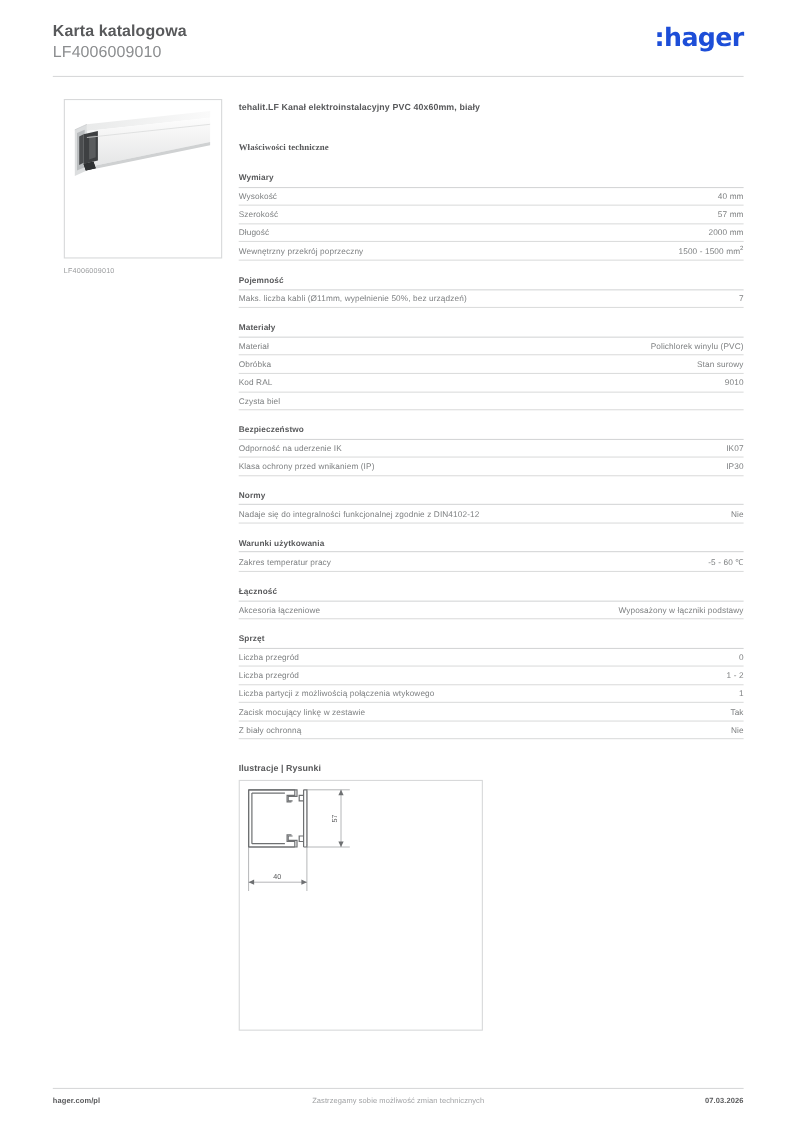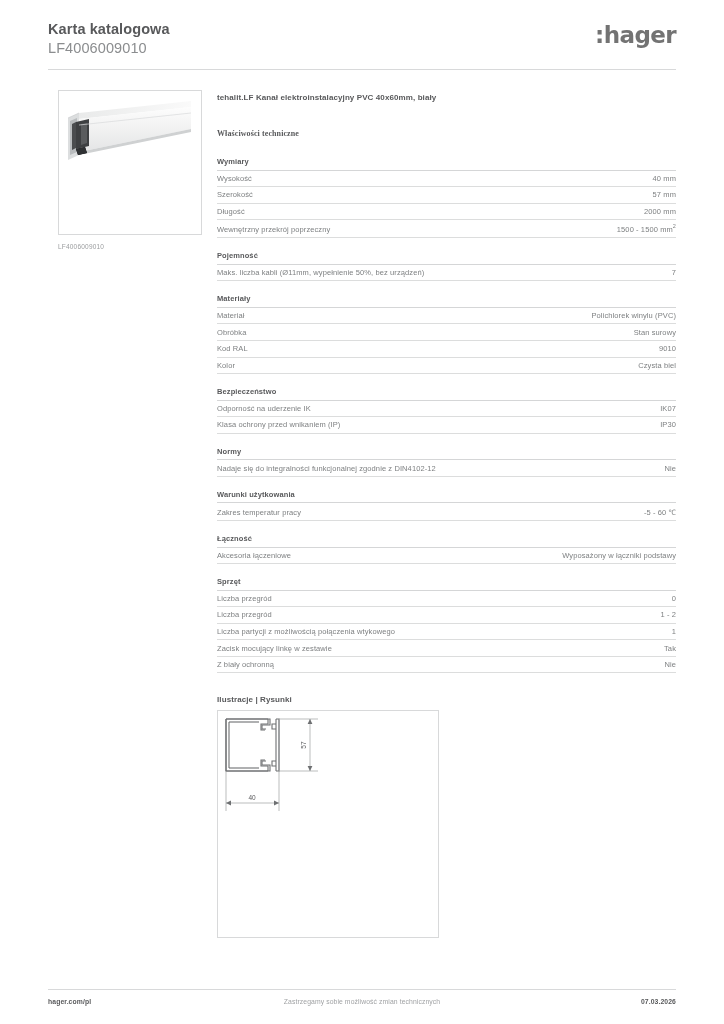--- a/index.html
+++ b/index.html
@@ -36,21 +36,21 @@
   .doc-ref {
     font-size: 14.5px;
     font-weight: normal;
     color: #8b8d8f;
     line-height: 1.32;
     letter-spacing: .1px;
   }
   .logo {
     font-size: 23px;
     font-weight: bold;
-    color: #737373;
+    color: #1d4ed8;
     letter-spacing: -.6px;
     line-height: 1;
     margin-top: 4px;
     font-family: "DejaVu Sans", sans-serif;
   }
   .header-rule {
     position: absolute;
     left: 48px; top: 69px;
     width: 628px; height: 1px;
     background: #d8d9da;
@@ -248,21 +248,20 @@
           </div>
           <div class="row">
             <div class="label">Obróbka</div>
             <div class="value">Stan surowy</div>
           </div>
           <div class="row">
             <div class="label">Kod RAL</div>
             <div class="value">9010</div>
           </div>
           <div class="row">
-            <div class="label">Kolor</div>
             <div class="value">Czysta biel</div>
           </div>
         </div>
         <div class="section">
           <div class="section-head">Bezpieczeństwo</div>
           <div class="row">
             <div class="label">Odporność na uderzenie IK</div>
             <div class="value">IK07</div>
           </div>
           <div class="row">

